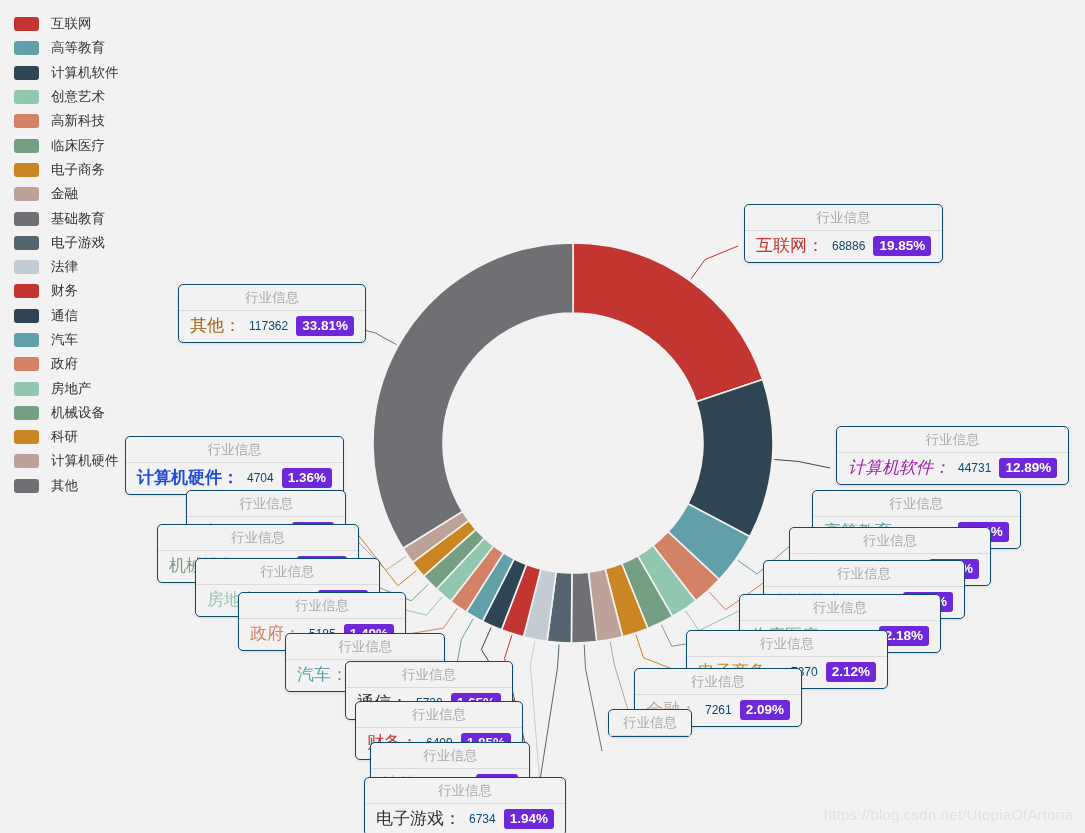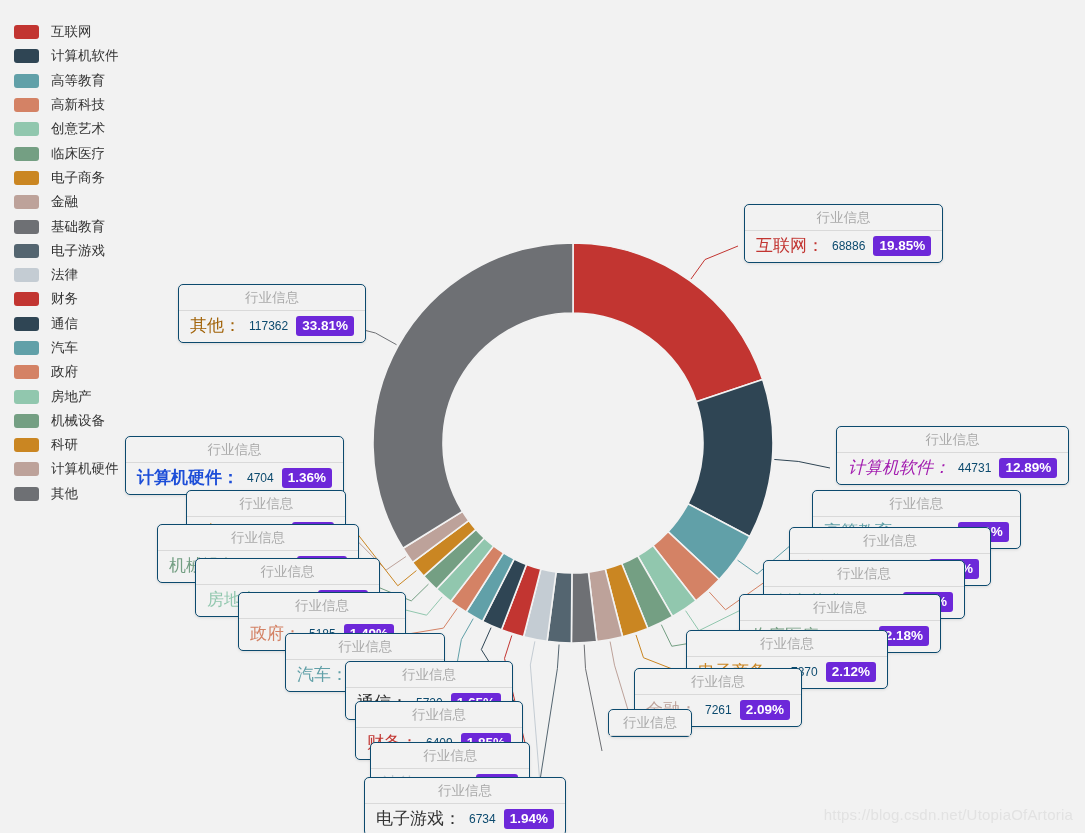--- a/index.html
+++ b/index.html
@@ -3,21 +3,21 @@
 <meta charset="utf-8">
 <style>
   html,body{margin:0;padding:0;}
   body{
     width:1085px;height:833px;
     background:#f2f2f2;
     font-family:"Liberation Sans","DejaVu Sans",sans-serif;
     overflow:hidden;position:relative;
   }
   
-  #legend{position:absolute;left:14px;top:20px;width:170px;}
+  #legend{position:absolute;left:14px;top:12px;width:170px;}
   .legend-item{display:flex;align-items:center;height:24.3px;}
   .legend-swatch{width:25px;height:14px;border-radius:3px;flex:0 0 auto;}
   .legend-label{margin-left:12px;font-size:13.5px;color:#333;white-space:nowrap;}
   
   #chart-area{position:absolute;left:0;top:0;width:1085px;height:833px;}
   #donut-svg{position:absolute;left:0;top:0;}
   
   .tip{
     position:absolute;
     background:#f2f2f2;
@@ -54,34 +54,34 @@
 </style>
 </head>
 <body>
 
 <div id="legend">
     <div class="legend-item">
       <span class="legend-swatch" style="background: rgb(194, 53, 49);"></span>
       <span class="legend-label">互联网</span>
     </div>
     <div class="legend-item">
+      <span class="legend-swatch" style="background: rgb(97, 160, 168);"></span>
+      <span class="legend-label">高等教育</span>
+    </div>
+    <div class="legend-item">
       <span class="legend-swatch" style="background: rgb(47, 69, 84);"></span>
       <span class="legend-label">计算机软件</span>
     </div>
     <div class="legend-item">
-      <span class="legend-swatch" style="background: rgb(97, 160, 168);"></span>
-      <span class="legend-label">高等教育</span>
+      <span class="legend-swatch" style="background: rgb(145, 199, 174);"></span>
+      <span class="legend-label">创意艺术</span>
     </div>
     <div class="legend-item">
       <span class="legend-swatch" style="background: rgb(212, 130, 101);"></span>
       <span class="legend-label">高新科技</span>
-    </div>
-    <div class="legend-item">
-      <span class="legend-swatch" style="background: rgb(145, 199, 174);"></span>
-      <span class="legend-label">创意艺术</span>
     </div>
     <div class="legend-item">
       <span class="legend-swatch" style="background: rgb(116, 159, 131);"></span>
       <span class="legend-label">临床医疗</span>
     </div>
     <div class="legend-item">
       <span class="legend-swatch" style="background: rgb(202, 134, 34);"></span>
       <span class="legend-label">电子商务</span>
     </div>
     <div class="legend-item">

